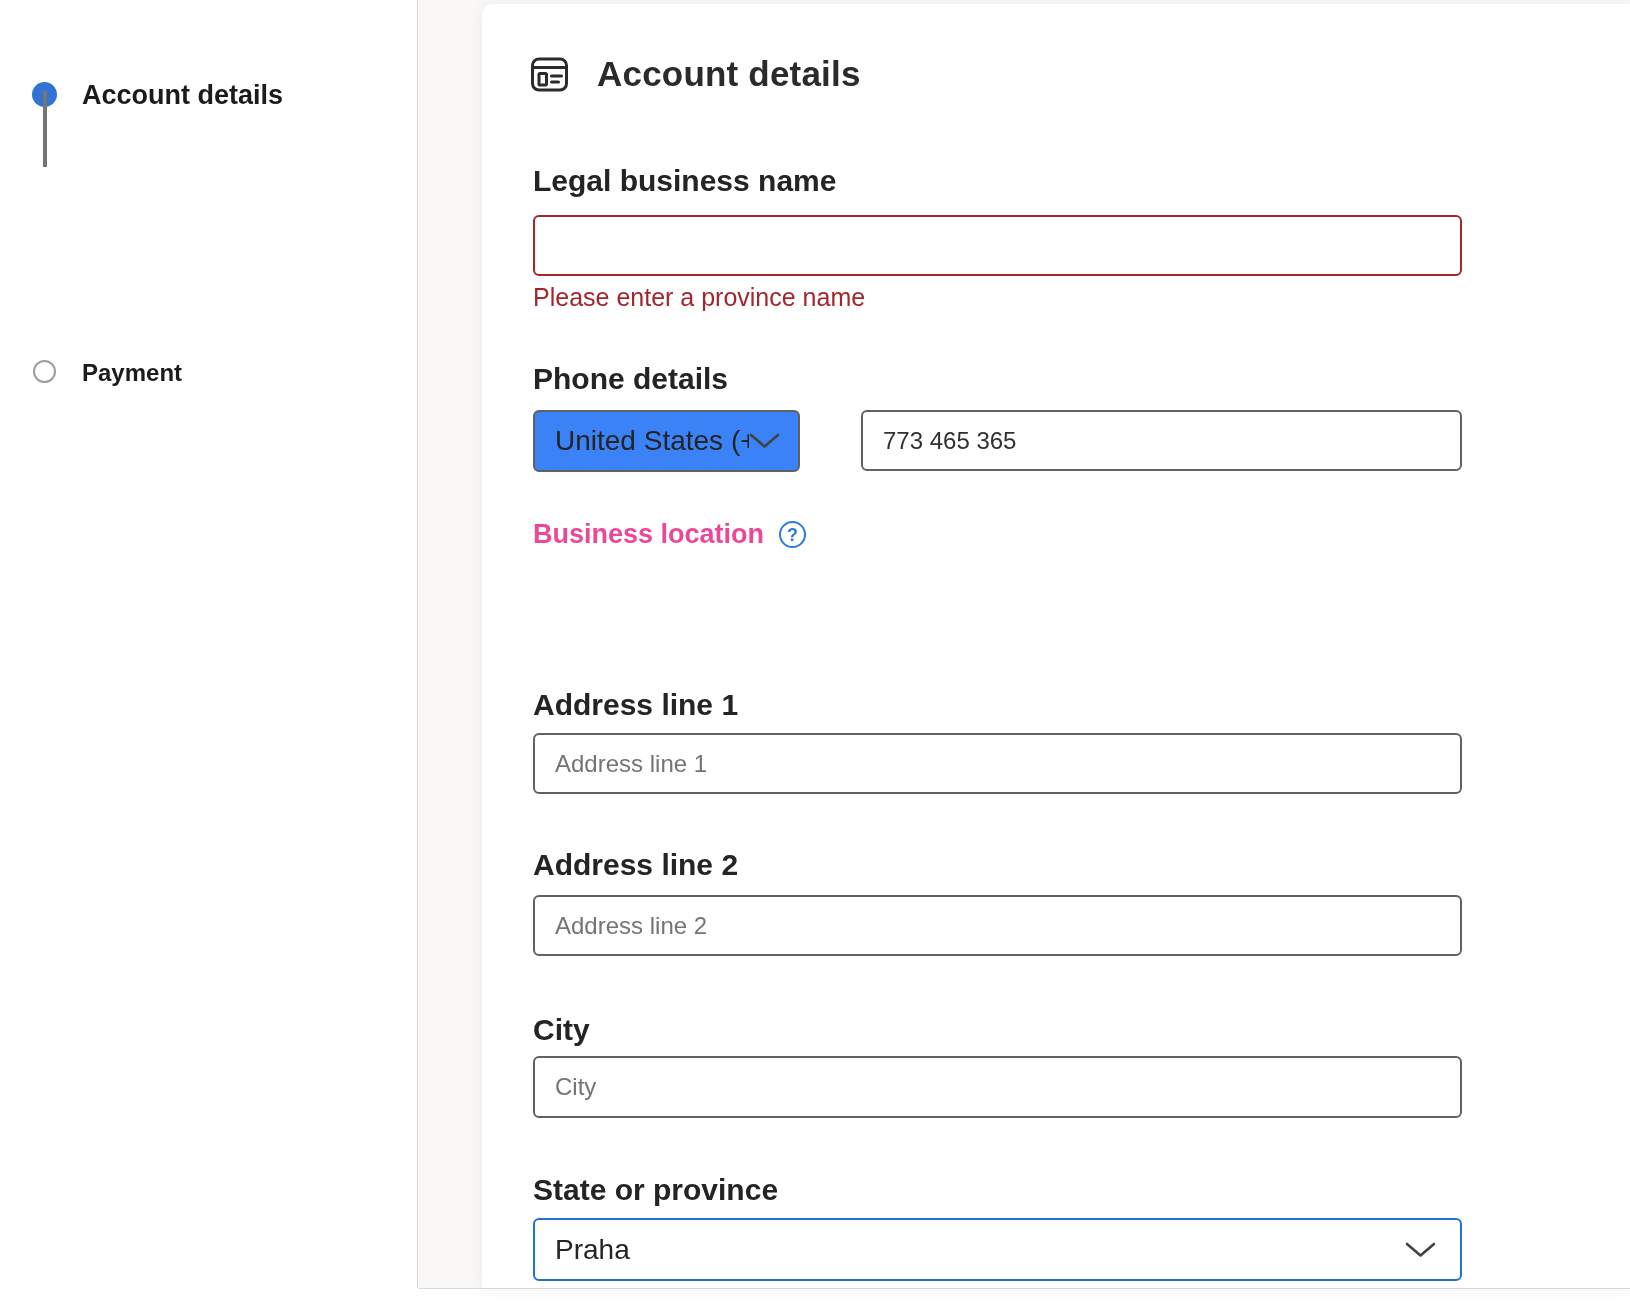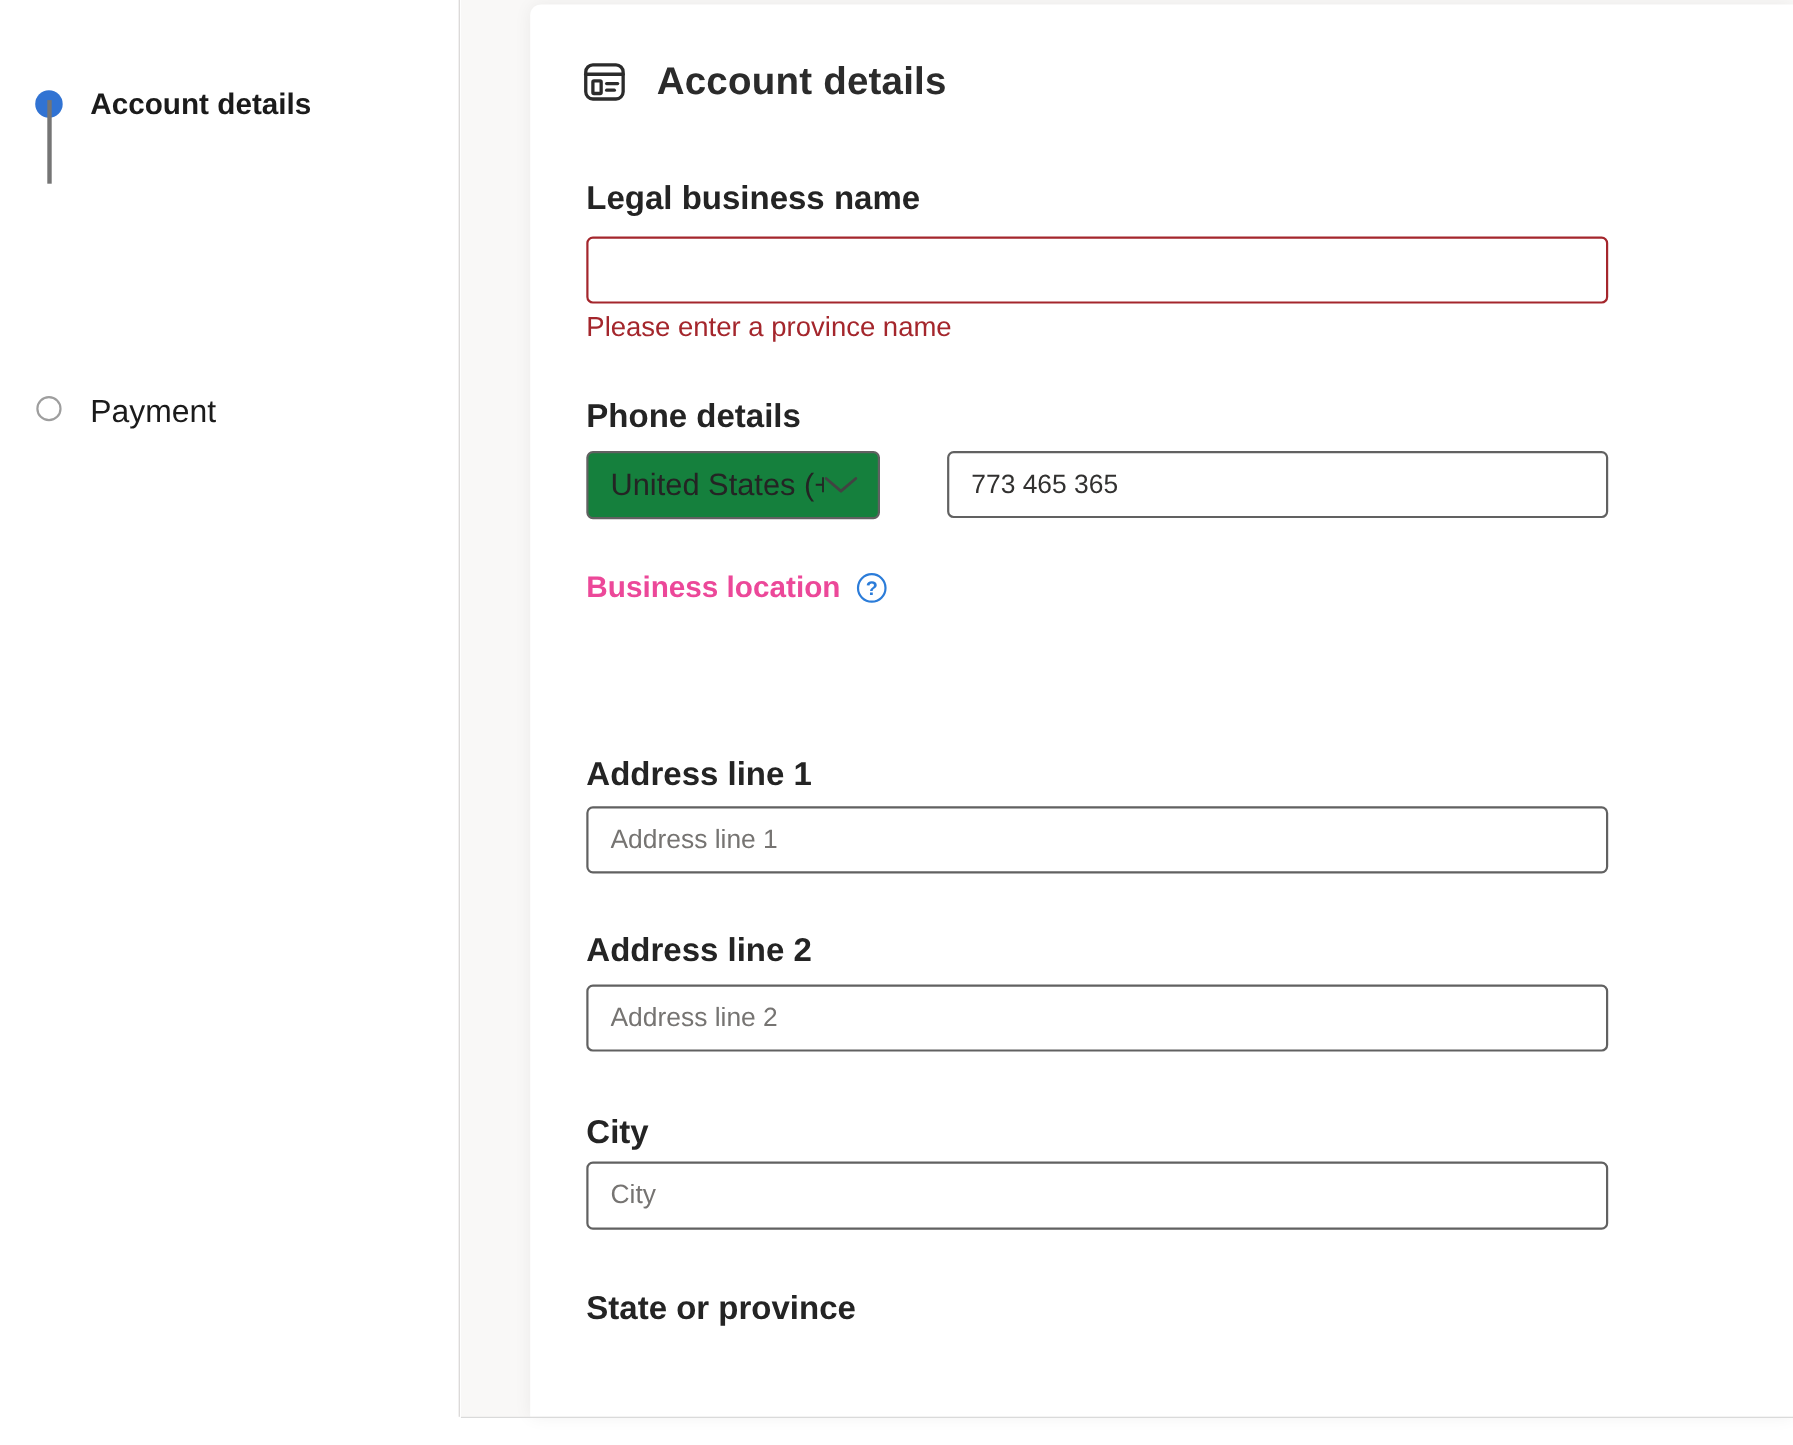--- a/index.html
+++ b/index.html
@@ -50,21 +50,21 @@
     position: absolute; left: 43px; top: 91px;
     width: 4px; height: 76px; background: #757575;
   }
   .step-dot-upcoming {
     position: absolute; left: 33px; top: 185px;
     width: 23px; height: 23px; border-radius: 50%;
     background: #ffffff; border: 2px solid #9e9e9e;
   }
   .step-label-upcoming {
     position: absolute; left: 82px; top: 184px;
-    font-size: 29px; font-weight: 400; color: #1b1b1b;
+    font-size: 24px; font-weight: 700; color: #1b1b1b;
     white-space: nowrap;
   }
   .step-hit { position: absolute; left: 0; width: 418px; height: 60px; background: transparent; }
 
   
   .hdr {
     position: absolute; left: 48px; top: 50px;
     display: flex; align-items: center; gap: 28px;
   }
   .hdr-icon svg { display: block; width: 39px; height: 37px; }
@@ -94,21 +94,21 @@
 
   .error-msg {
     position: absolute; left: 51px; top: 279px;
     font-size: 25px; color: #a4262c; white-space: nowrap;
   }
 
   .select {
     display: flex; align-items: center; justify-content: space-between;
     height: 62px; border: 2px solid #616161; border-radius: 6px;
     padding: 0 18px 0 20px;
-    font-size: 28px; color: #242424; background: #15803d;
+    font-size: 28px; color: #242424; background: #3b82f6;
     cursor: pointer;
   }
   .select .val { white-space: nowrap; overflow: hidden; }
   .chev svg { display: block; width: 31px; height: 16px; }
 
   .phone-row { position: absolute; left: 51px; top: 406px; width: 929px; display: flex; gap: 61px; }
   .country-select { width: 267px; flex: none; }
   .phone-input { flex: 1; }
 
   .select-disabled {
@@ -201,16 +201,24 @@
   <div class="fld" style="top:891px;">
     <input class="txt" type="text" placeholder="Address line 2" style="">
   </div>
 
   <div class="lbl" style="top:1009px;">City</div>
   <div class="fld" style="top:1052px;">
     <input class="txt" style="height: 62px;" type="text" placeholder="City">
   </div>
 
   <div class="lbl" style="top:1169px;">State or province</div>
+  <div class="select-focused">
+    <span class="val">Praha</span>
+    <span class="chev">
+      <svg viewBox="0 0 31 16" fill="none" stroke="#424242" stroke-width="2.6" stroke-linecap="round" stroke-linejoin="round">
+        <polyline points="2,2 15.5,13.5 29,2"></polyline>
+      </svg>
+    </span>
+  </div>
 
 </main>
 
 <div class="bottom-divider"></div>
 
 </body></html>

